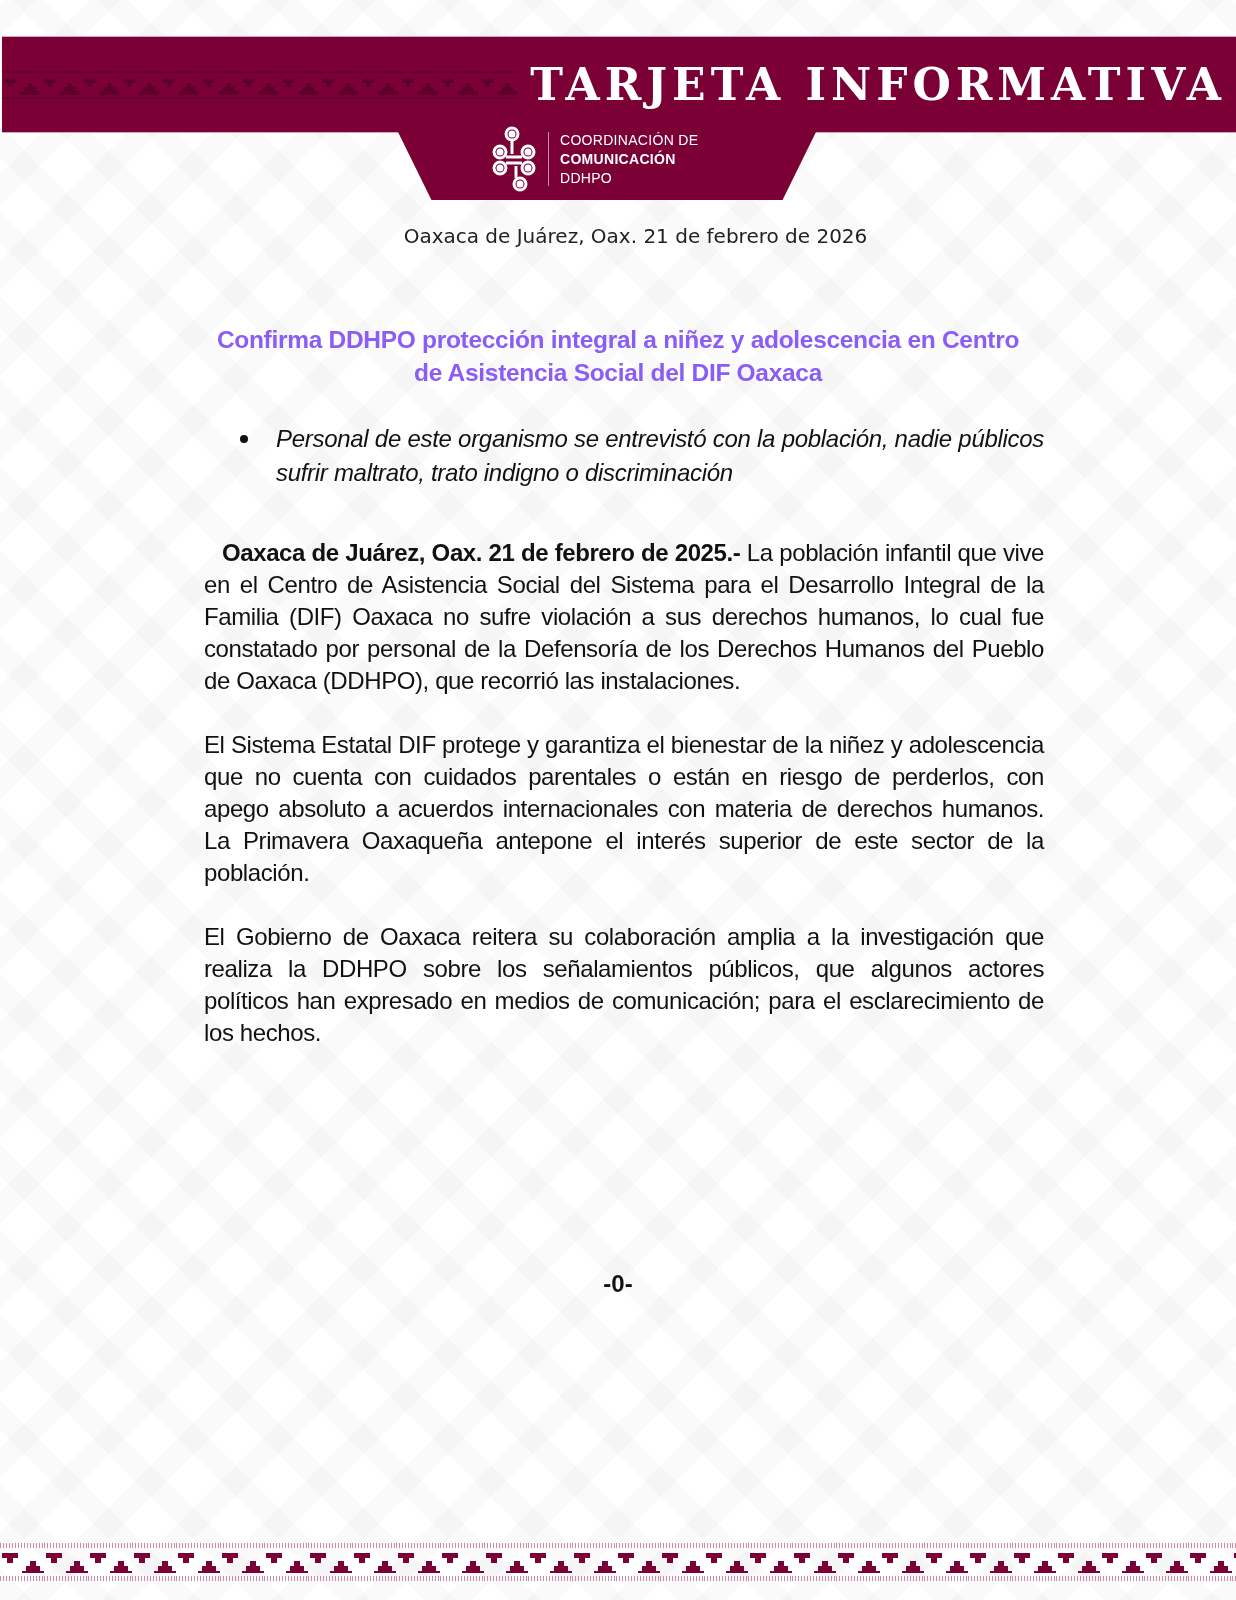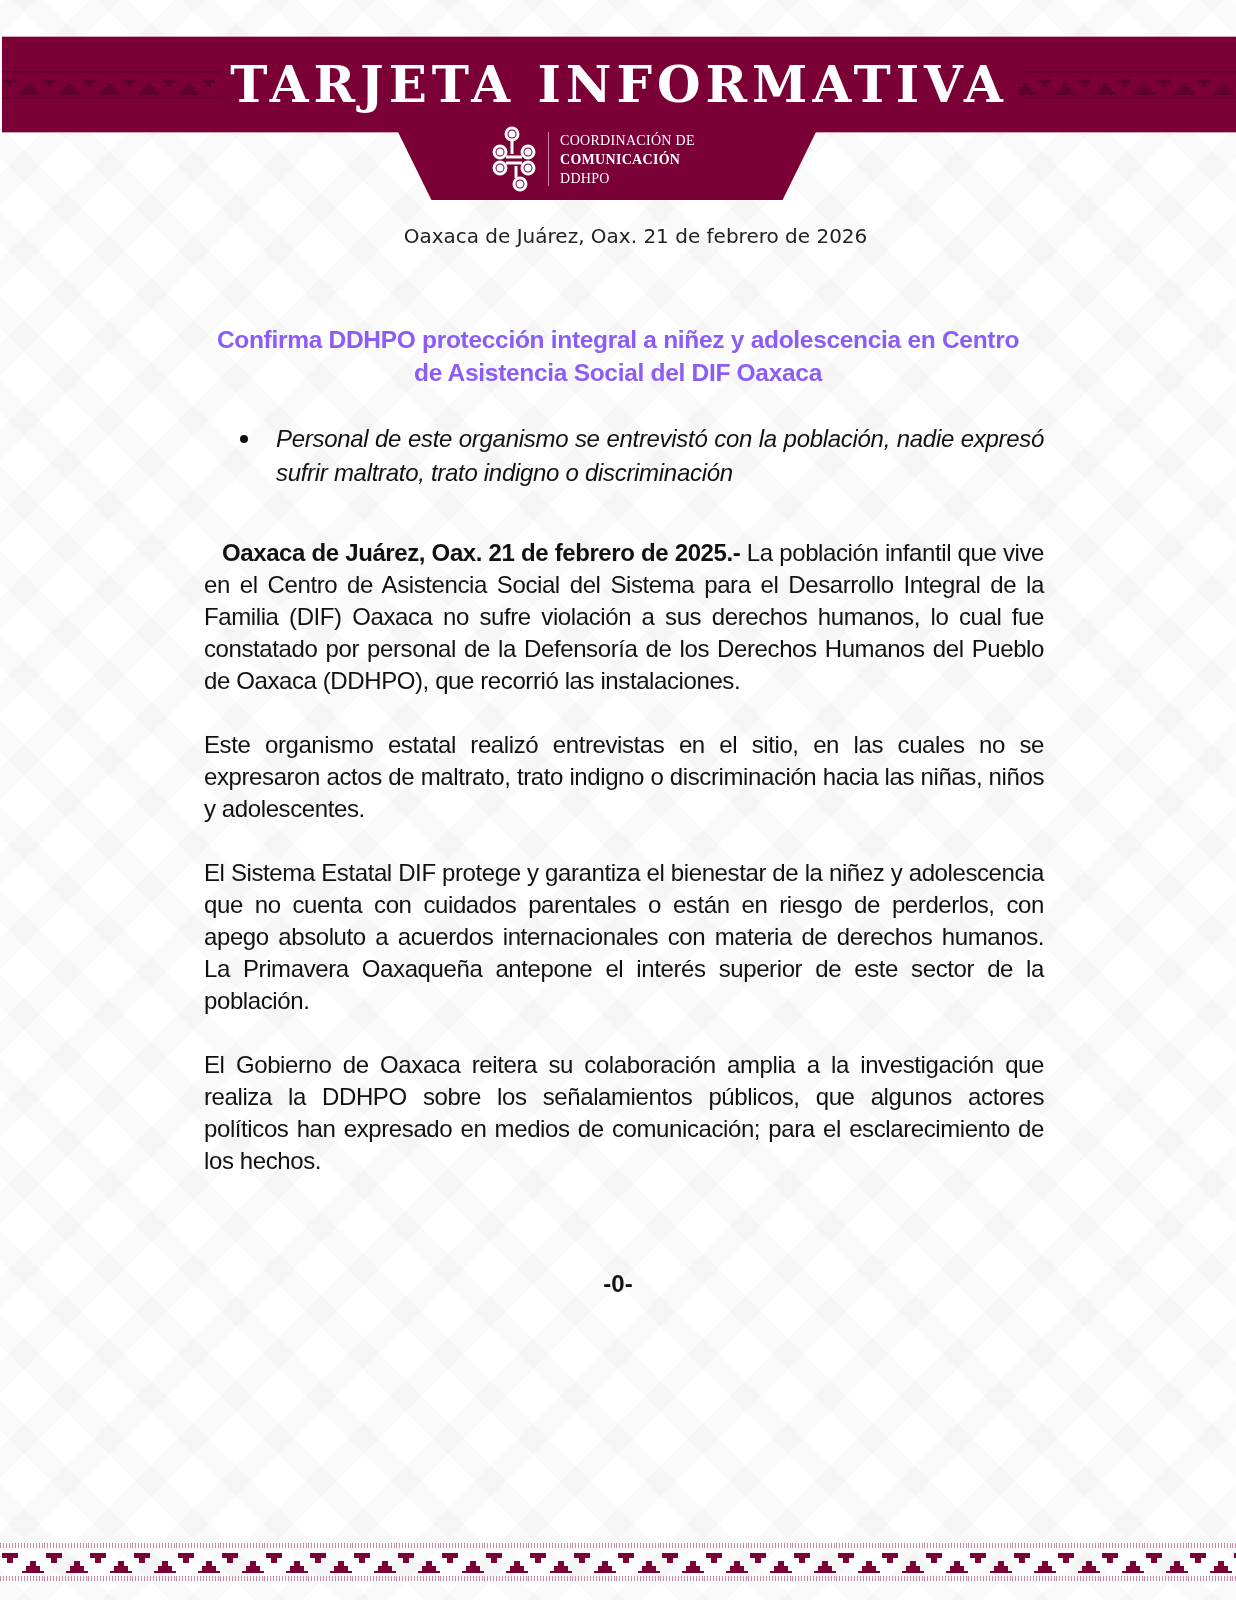--- a/index.html
+++ b/index.html
@@ -33,24 +33,24 @@
       height: 28px;
       display: flex;
       align-items: center;
       overflow: hidden;
     }
     .band-pattern svg { display: block; }
     .header-title {
       position: absolute;
       left: 0; right: 0;
       top: 20px;
-      text-align: center;
+      text-align: right;
       font-family: "DejaVu Serif", serif;
       font-weight: bold;
-      font-size: 50px;
+      font-size: 44px;
       letter-spacing: 5px;
       color: #ffffff;
       line-height: 56px;
     }
     .header-title span {
       background: #7a0036;
       padding: 0 10px;
     }
 
     
@@ -77,21 +77,21 @@
       top: 132px;
       width: 1px;
       height: 54px;
       background: #c98aa4;
     }
     .logo-text {
       position: absolute;
       left: 560px;
       top: 131px;
       color: #fff;
-      font-family: Liberation Serif, serif;
+      font-family: Liberation Sans, sans-serif;
       font-size: 14px;
       line-height: 19px;
       letter-spacing: 0.3px;
     }
     .logo-text .bold { font-weight: bold; }
 
     
     .dateline {
       position: absolute;
       left: 0; right: 0;
@@ -227,30 +227,27 @@
   <div>DDHPO</div>
 </div>
 
 <div class="dateline">Oaxaca de Juárez, Oax. 21 de febrero de 2026</div>
 
 <h1 class="headline">Confirma DDHPO protección integral a niñez y adolescencia en Centro de Asistencia Social del DIF Oaxaca</h1>
 
 <ul class="bullet-list">
   <li class="bullet-item">
     <span class="bullet-dot"></span>
-    <span>Personal de este organismo se entrevistó con la población, nadie expresó sufrir maltrato, trato indigno o discriminación</span>
+    <span>Personal de este organismo se entrevistó con la población, nadie públicos sufrir maltrato, trato indigno o discriminación</span>
   </li>
 </ul>
 
 <div class="body">
   <p class="para">
     <span class="lead">Oaxaca de Juárez, Oax. 21 de febrero de 2025.-</span><span> La población infantil que vive en el Centro de Asistencia Social del Sistema para el Desarrollo Integral de la Familia (DIF) Oaxaca no sufre violación a sus derechos humanos, lo cual fue constatado por personal de la Defensoría de los Derechos Humanos del Pueblo de Oaxaca (DDHPO), que recorrió las instalaciones.</span>
-  </p>
-  <p class="para">
-    <span>Este organismo estatal realizó entrevistas en el sitio, en las cuales no se expresaron actos de maltrato, trato indigno o discriminación hacia las niñas, niños y adolescentes.</span>
   </p>
   <p class="para">
     <span>El Sistema Estatal DIF protege y garantiza el bienestar de la niñez y adolescencia que no cuenta con cuidados parentales o están en riesgo de perderlos, con apego absoluto a acuerdos internacionales con materia de derechos humanos. La Primavera Oaxaqueña antepone el interés superior de este sector de la población.</span>
   </p>
   <p class="para">
     <span>El Gobierno de Oaxaca reitera su colaboración amplia a la investigación que realiza la DDHPO sobre los señalamientos públicos, que algunos actores políticos han expresado en medios de comunicación; para el esclarecimiento de los hechos.</span>
   </p>
 </div>
 
 <div class="closing">-0-</div>

